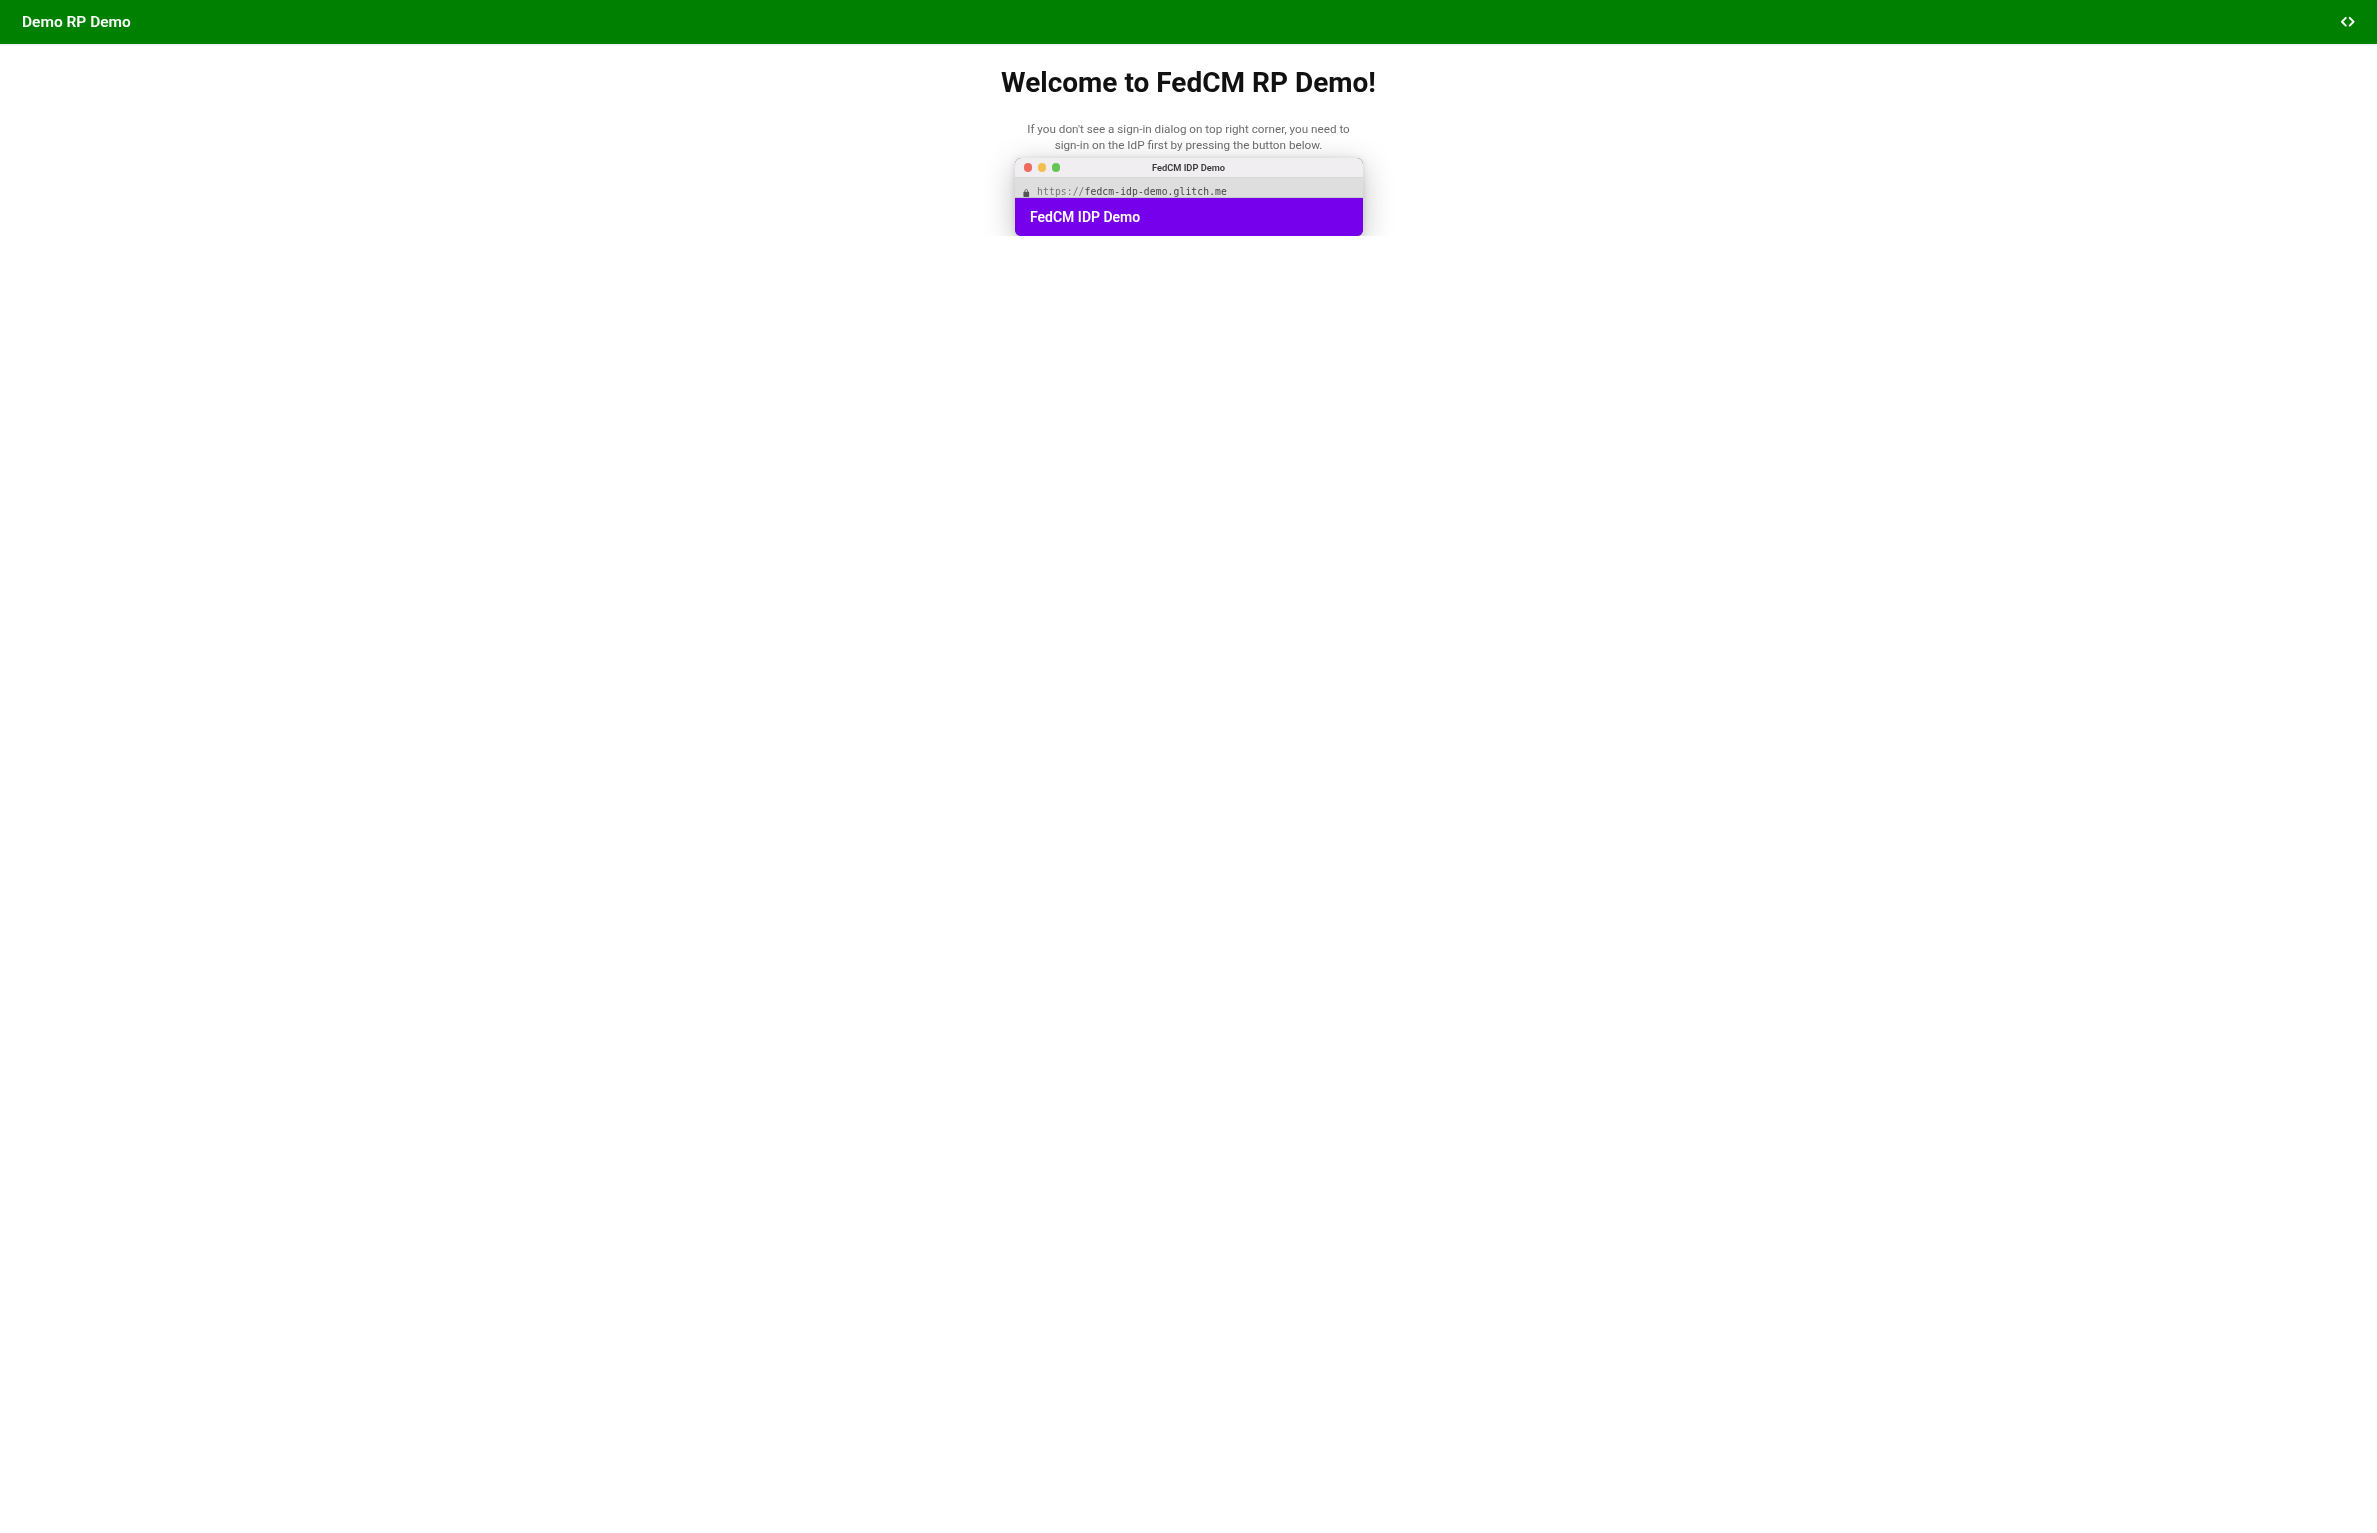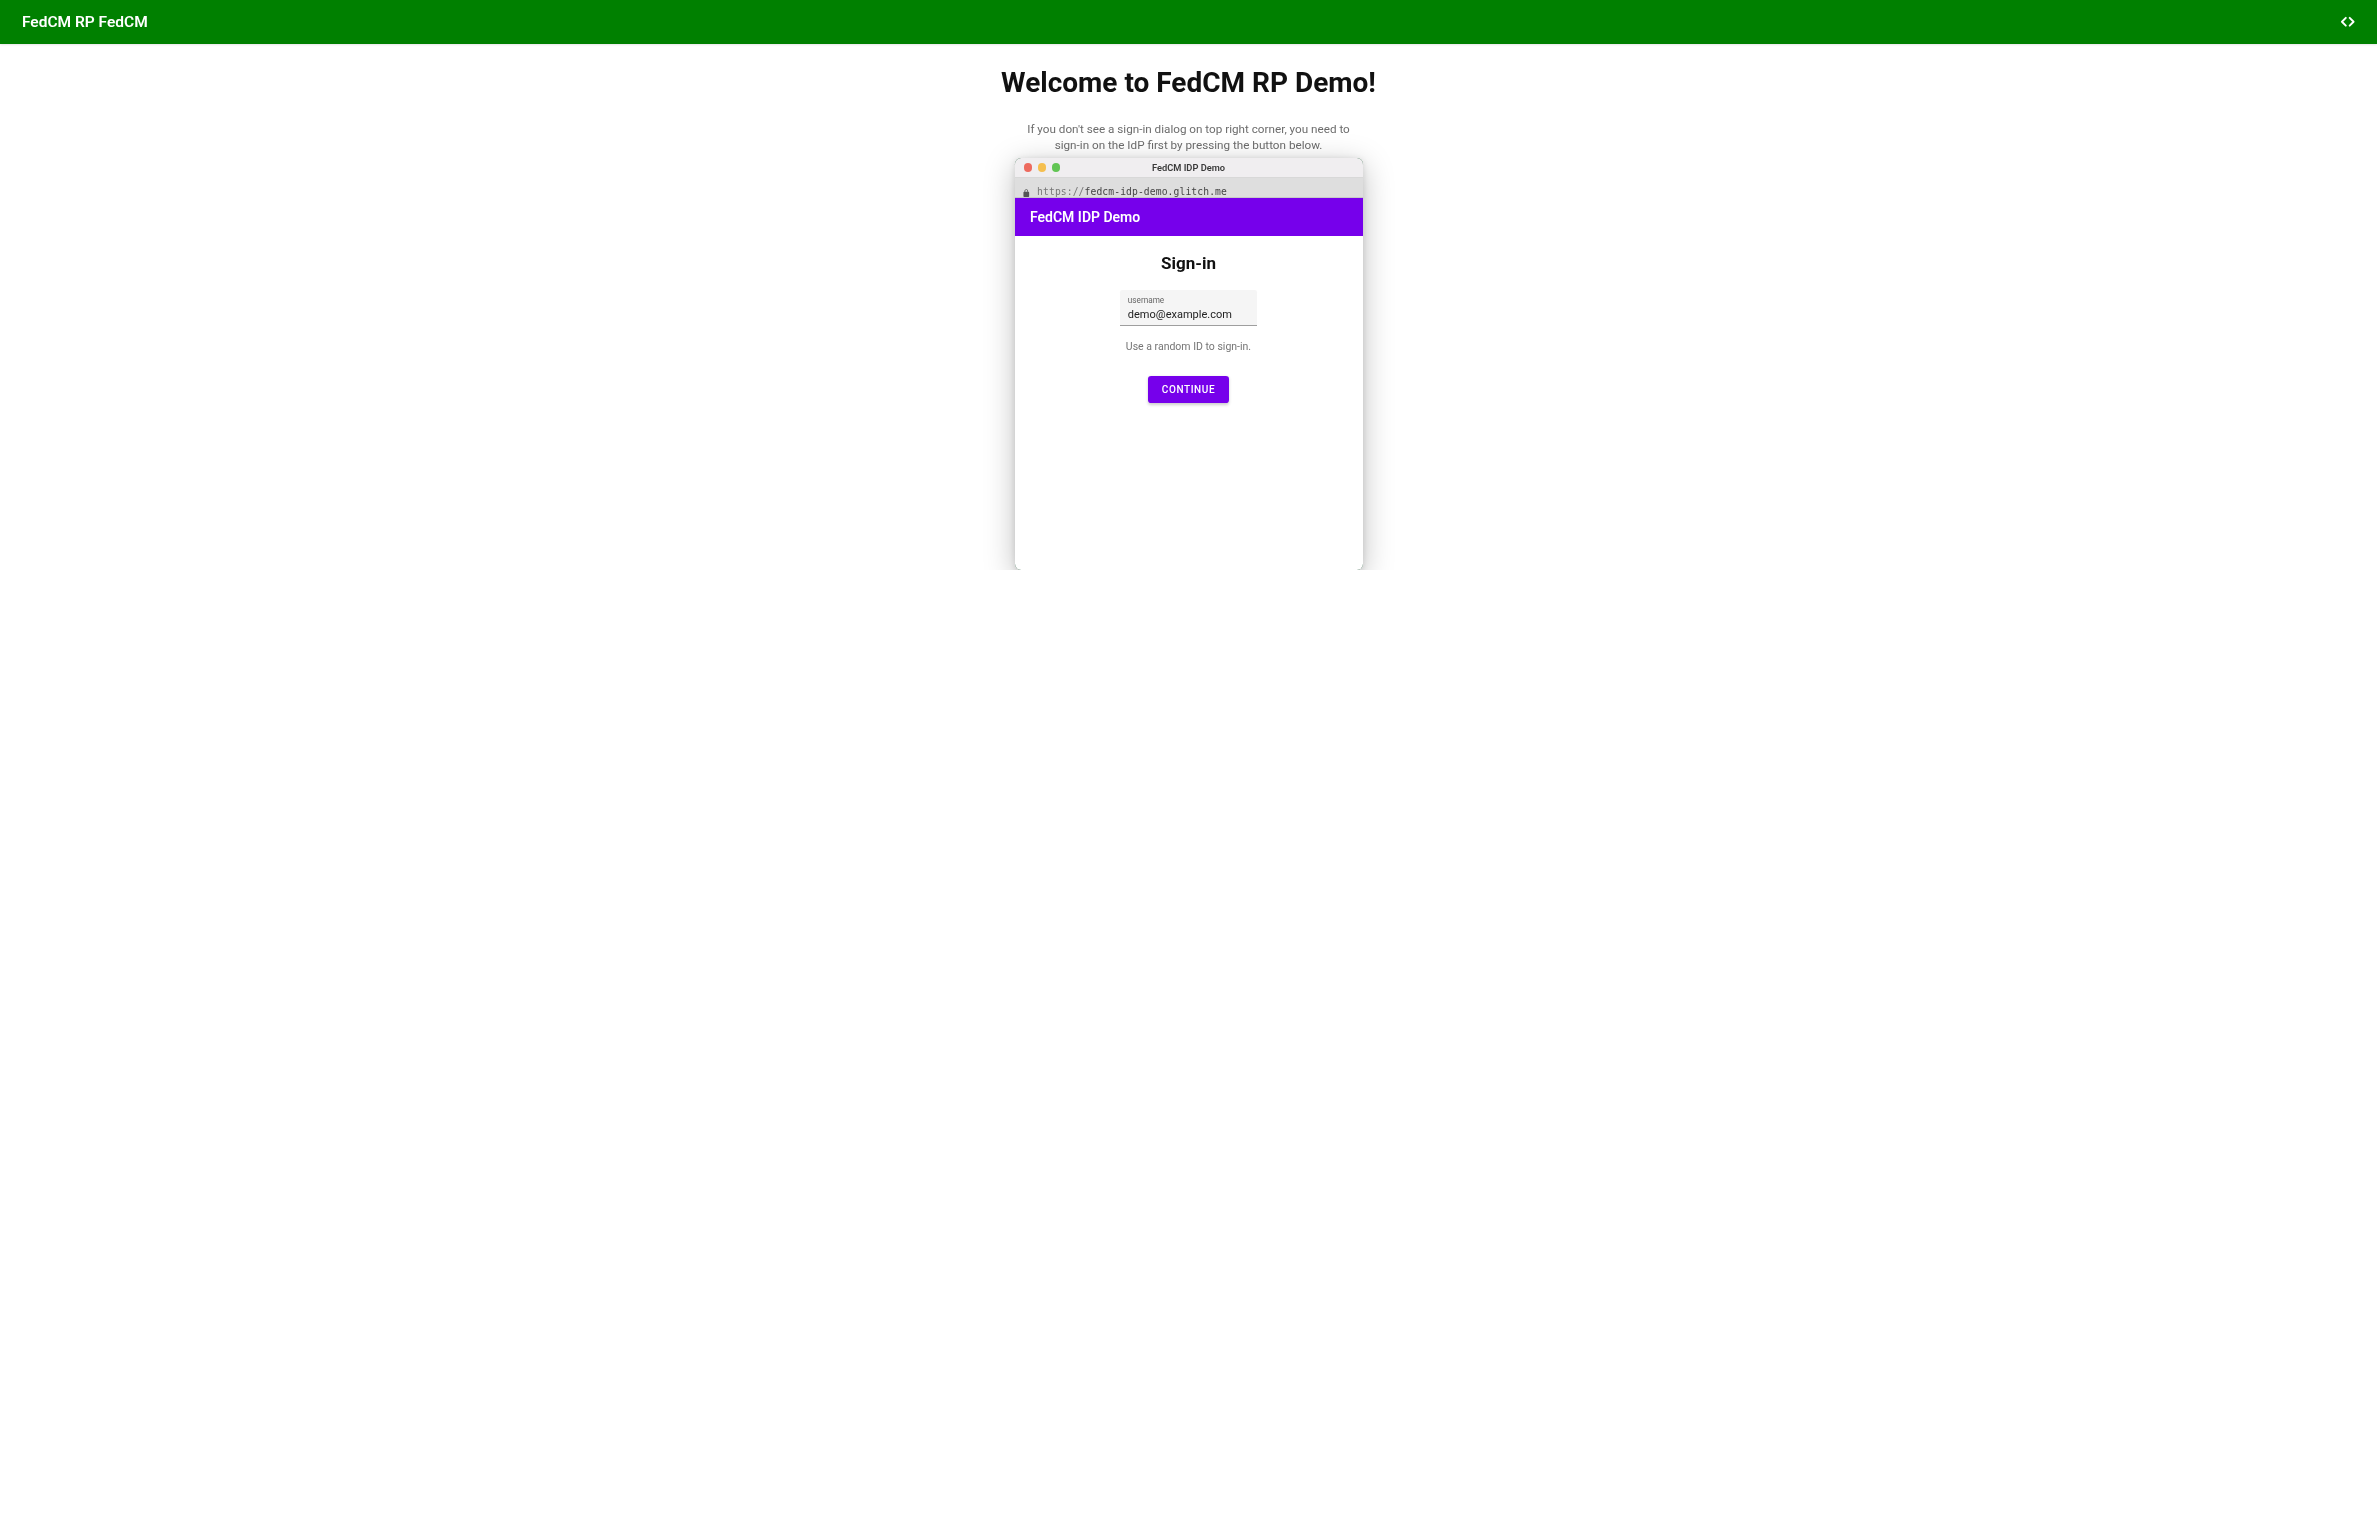--- a/index.html
+++ b/index.html
@@ -178,21 +178,21 @@
       cursor: pointer;
       box-shadow: 0 1.6px 3.1px rgba(0,0,0,0.2);
       font-family: inherit;
       text-transform: uppercase;
     }
   </style>
 </head>
 <body>
 
 <header class="outer-header">
-  <div class="outer-header-title">FedCM RP FedCM</div>
+  <div class="outer-header-title">Demo RP Demo</div>
   <div class="code-icon">
     <svg width="15.5" height="15.5" viewBox="0 0 24 24" fill="none" stroke="white" stroke-width="3" stroke-linecap="round" stroke-linejoin="round">
       <polyline points="9 6 3 12 9 18"></polyline>
       <polyline points="15 6 21 12 15 18"></polyline>
     </svg>
   </div>
 </header>
 
 <div class="content-wrap">
   <h1 class="page-title">Welcome to FedCM RP Demo!</h1>
@@ -212,27 +212,15 @@
       <span class="lock-icon">
         <svg width="8.6" height="8.6" viewBox="0 0 24 24" fill="#555">
           <path d="M18 8h-1V6c0-2.76-2.24-5-5-5S7 3.24 7 6v2H6c-1.1 0-2 .9-2 2v10c0 1.1.9 2 2 2h12c1.1 0 2-.9 2-2V10c0-1.1-.9-2-2-2zM9 6c0-1.66 1.34-3 3-3s3 1.34 3 3v2H9V6z"></path>
         </svg>
       </span>
       <span class="url-text"><span class="proto">https://</span><span>fedcm-idp-demo.glitch.me</span></span>
     </div>
 
     <div class="inner-header">FedCM IDP Demo</div>
 
-    <div class="inner-content">
-      <h2 class="signin-title">Sign-in</h2>
-
-      <div class="text-field">
-        <div class="text-field-label">username</div>
-        <input class="text-field-input" type="text" value="demo@example.com" style="">
-      </div>
-
-      <div class="helper-text">Use a random ID to sign-in.</div>
-
-      <button class="continue-button">CONTINUE</button>
-    </div>
   </div>
 </div>
 
 
 </body></html>

